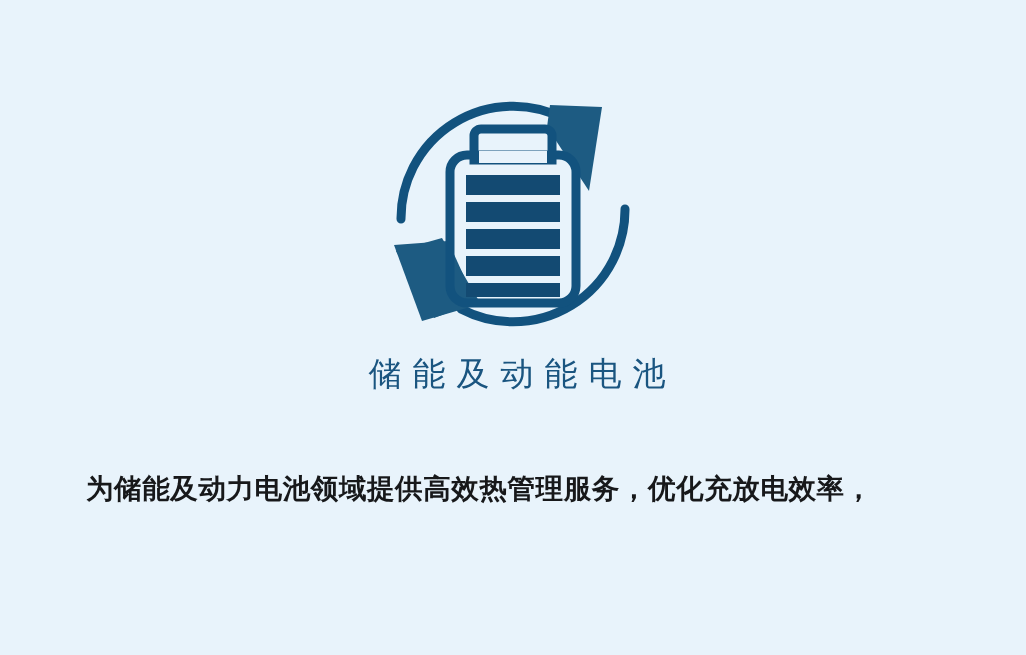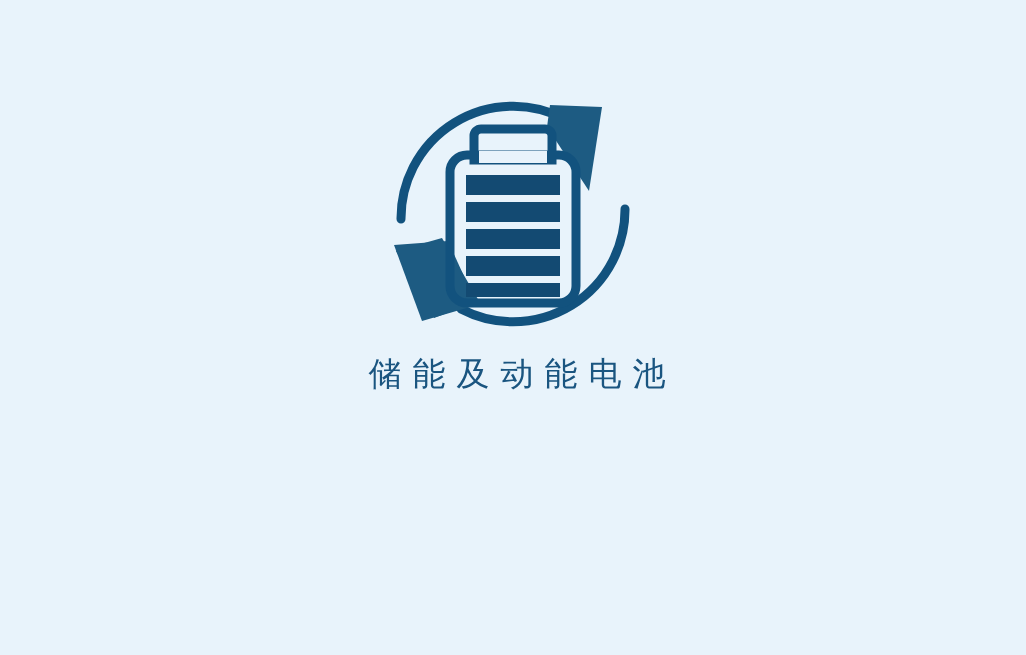--- a/index.html
+++ b/index.html
@@ -102,15 +102,16 @@
       <rect x="84" y="119" width="94" height="20" fill="#134a72"></rect>
       <rect x="84" y="146" width="94" height="20" fill="#134a72"></rect>
       <rect x="84" y="173" width="94" height="20" fill="#134a72"></rect>
       <rect x="84" y="200" width="94" height="14" fill="#134a72"></rect>
     </svg>
   </div>
 
   <div class="title">储能及动能电池</div>
 
   <div class="body-text">
+    <span class="body-line">为储能及动力电池领域提供高效热管理服务，优化充放电效率，</span>
   </div>
 
 </div>
 
 </body></html>

